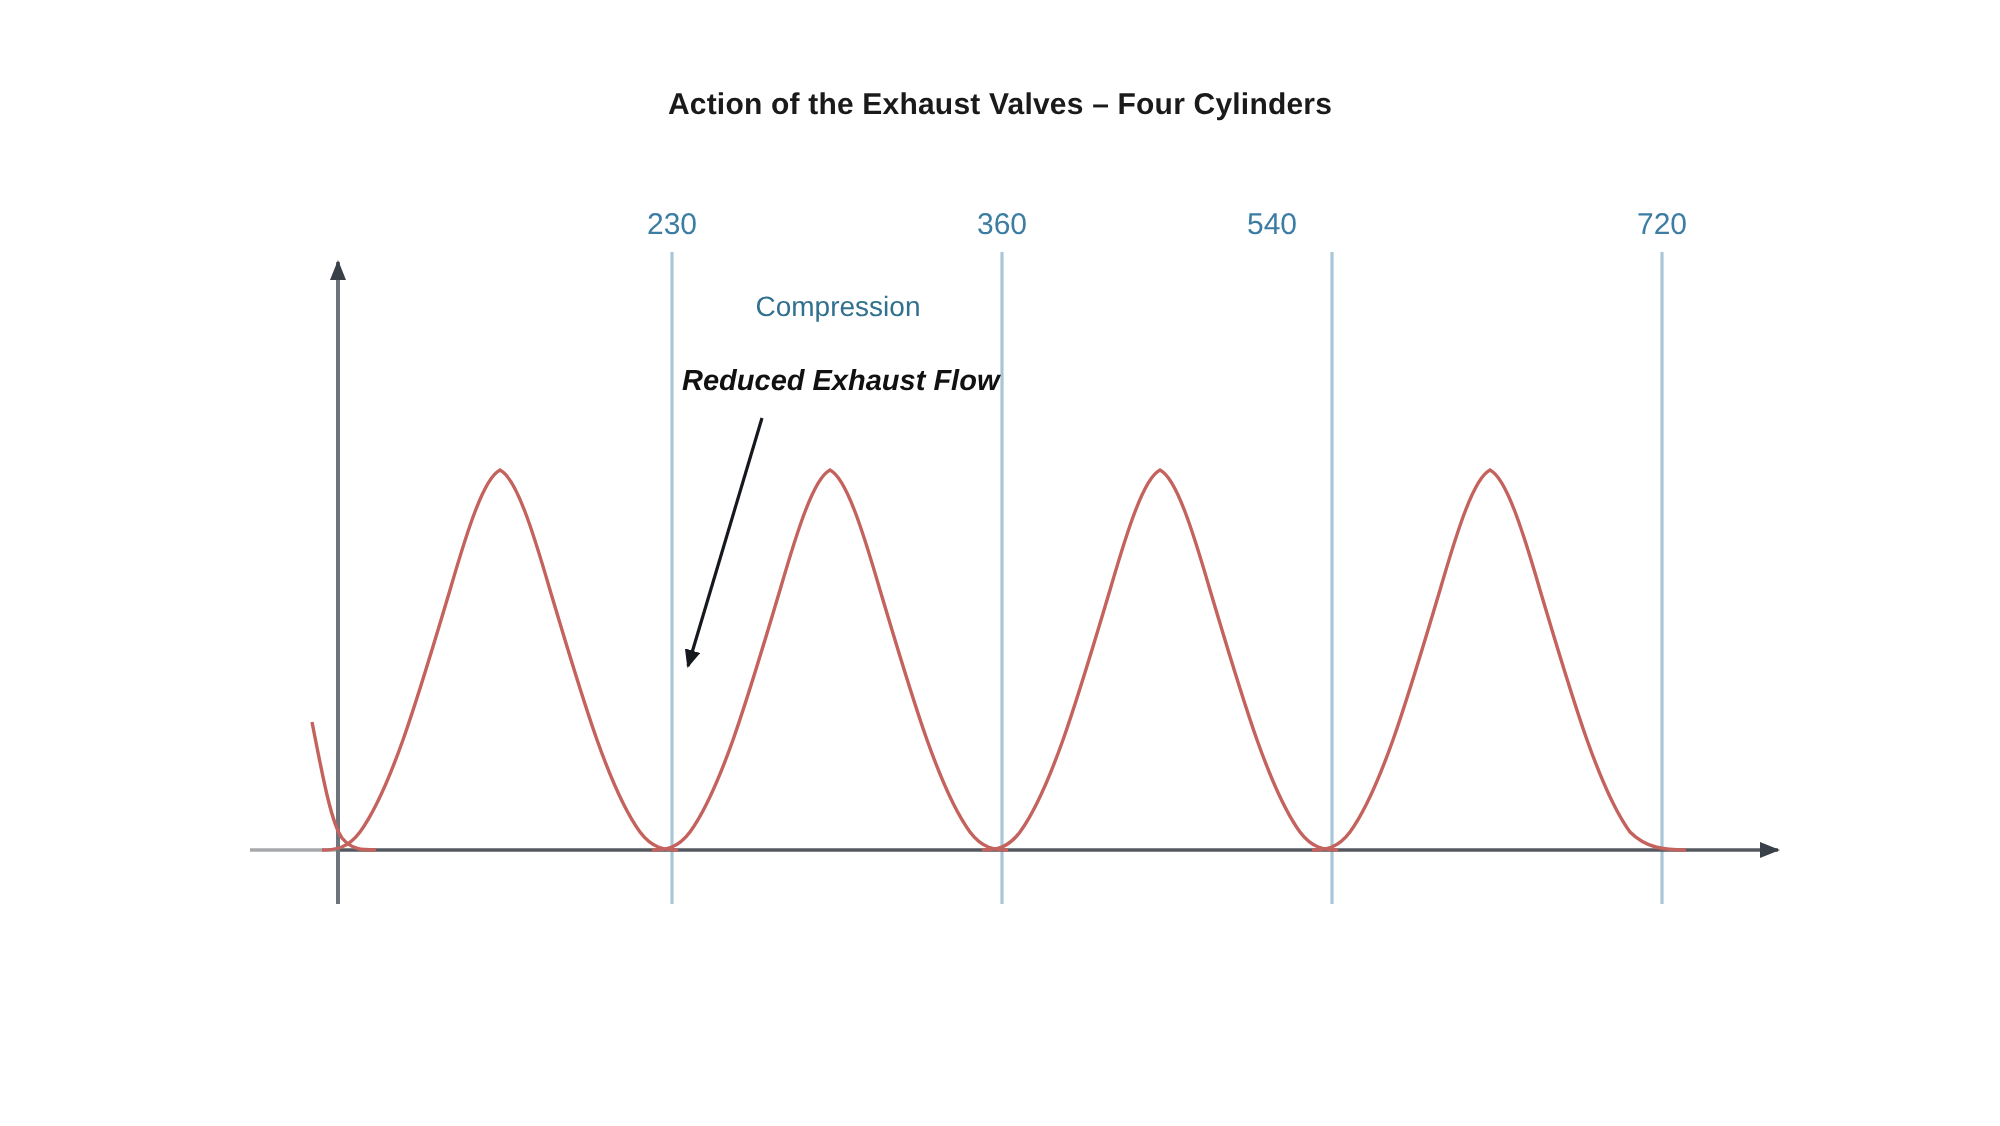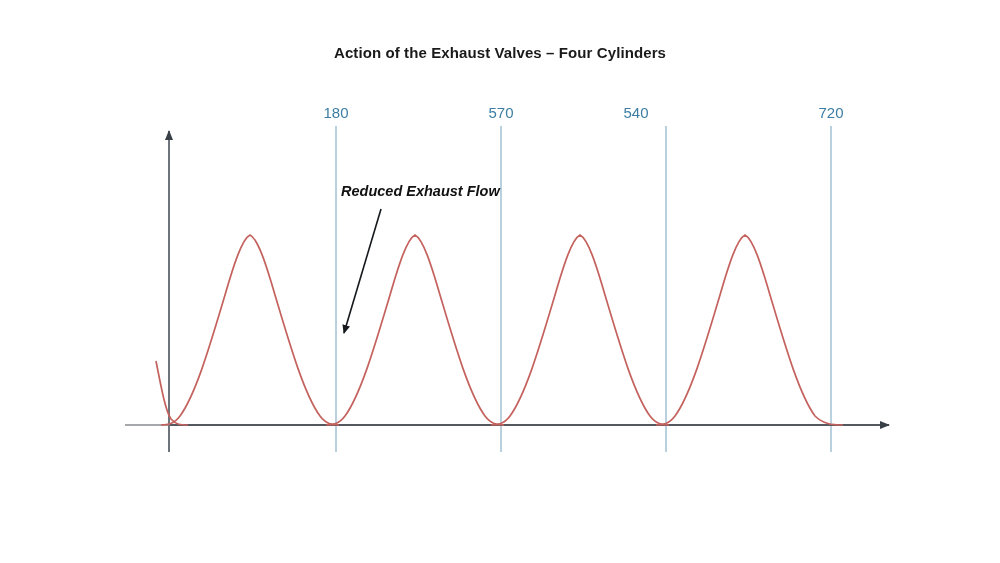--- a/index.html
+++ b/index.html
@@ -58,25 +58,26 @@
   }
   svg { display: block; }
 </style>
 </head>
 <body>
 
 <div id="figure">
 
   <div class="chart-title">Action of the Exhaust Valves – Four Cylinders</div>
 
-  <div class="tick-label" style="left:336px; top:104px;">180</div>
-  <div class="tick-label" style="left:501px; top:104px;">570</div>
+  <div class="tick-label" style="left:336px; top:104px;">230</div>
+  <div class="tick-label" style="left:501px; top:104px;">360</div>
   <div class="tick-label" style="left:636px; top:104px;">540</div>
   <div class="tick-label" style="left:831px; top:104px;">720</div>
 
+  <div class="stroke-label" style="left:419px; top:145px;">Compression</div>
 
   <div class="annotation" style="left:341px; top:183px;">Reduced Exhaust Flow</div>
 
   <svg width="1000" height="563" viewBox="0 0 1000 563">
 
     <defs>
       <marker id="arrow-axis" markerWidth="10" markerHeight="8" refX="9" refY="4" orient="auto" markerUnits="userSpaceOnUse">
         <path d="M0,0 L10,4 L0,8 z" fill="#3a4048"></path>
       </marker>
       <marker id="arrow-callout" markerWidth="9" markerHeight="8" refX="8" refY="4" orient="auto" markerUnits="userSpaceOnUse">

